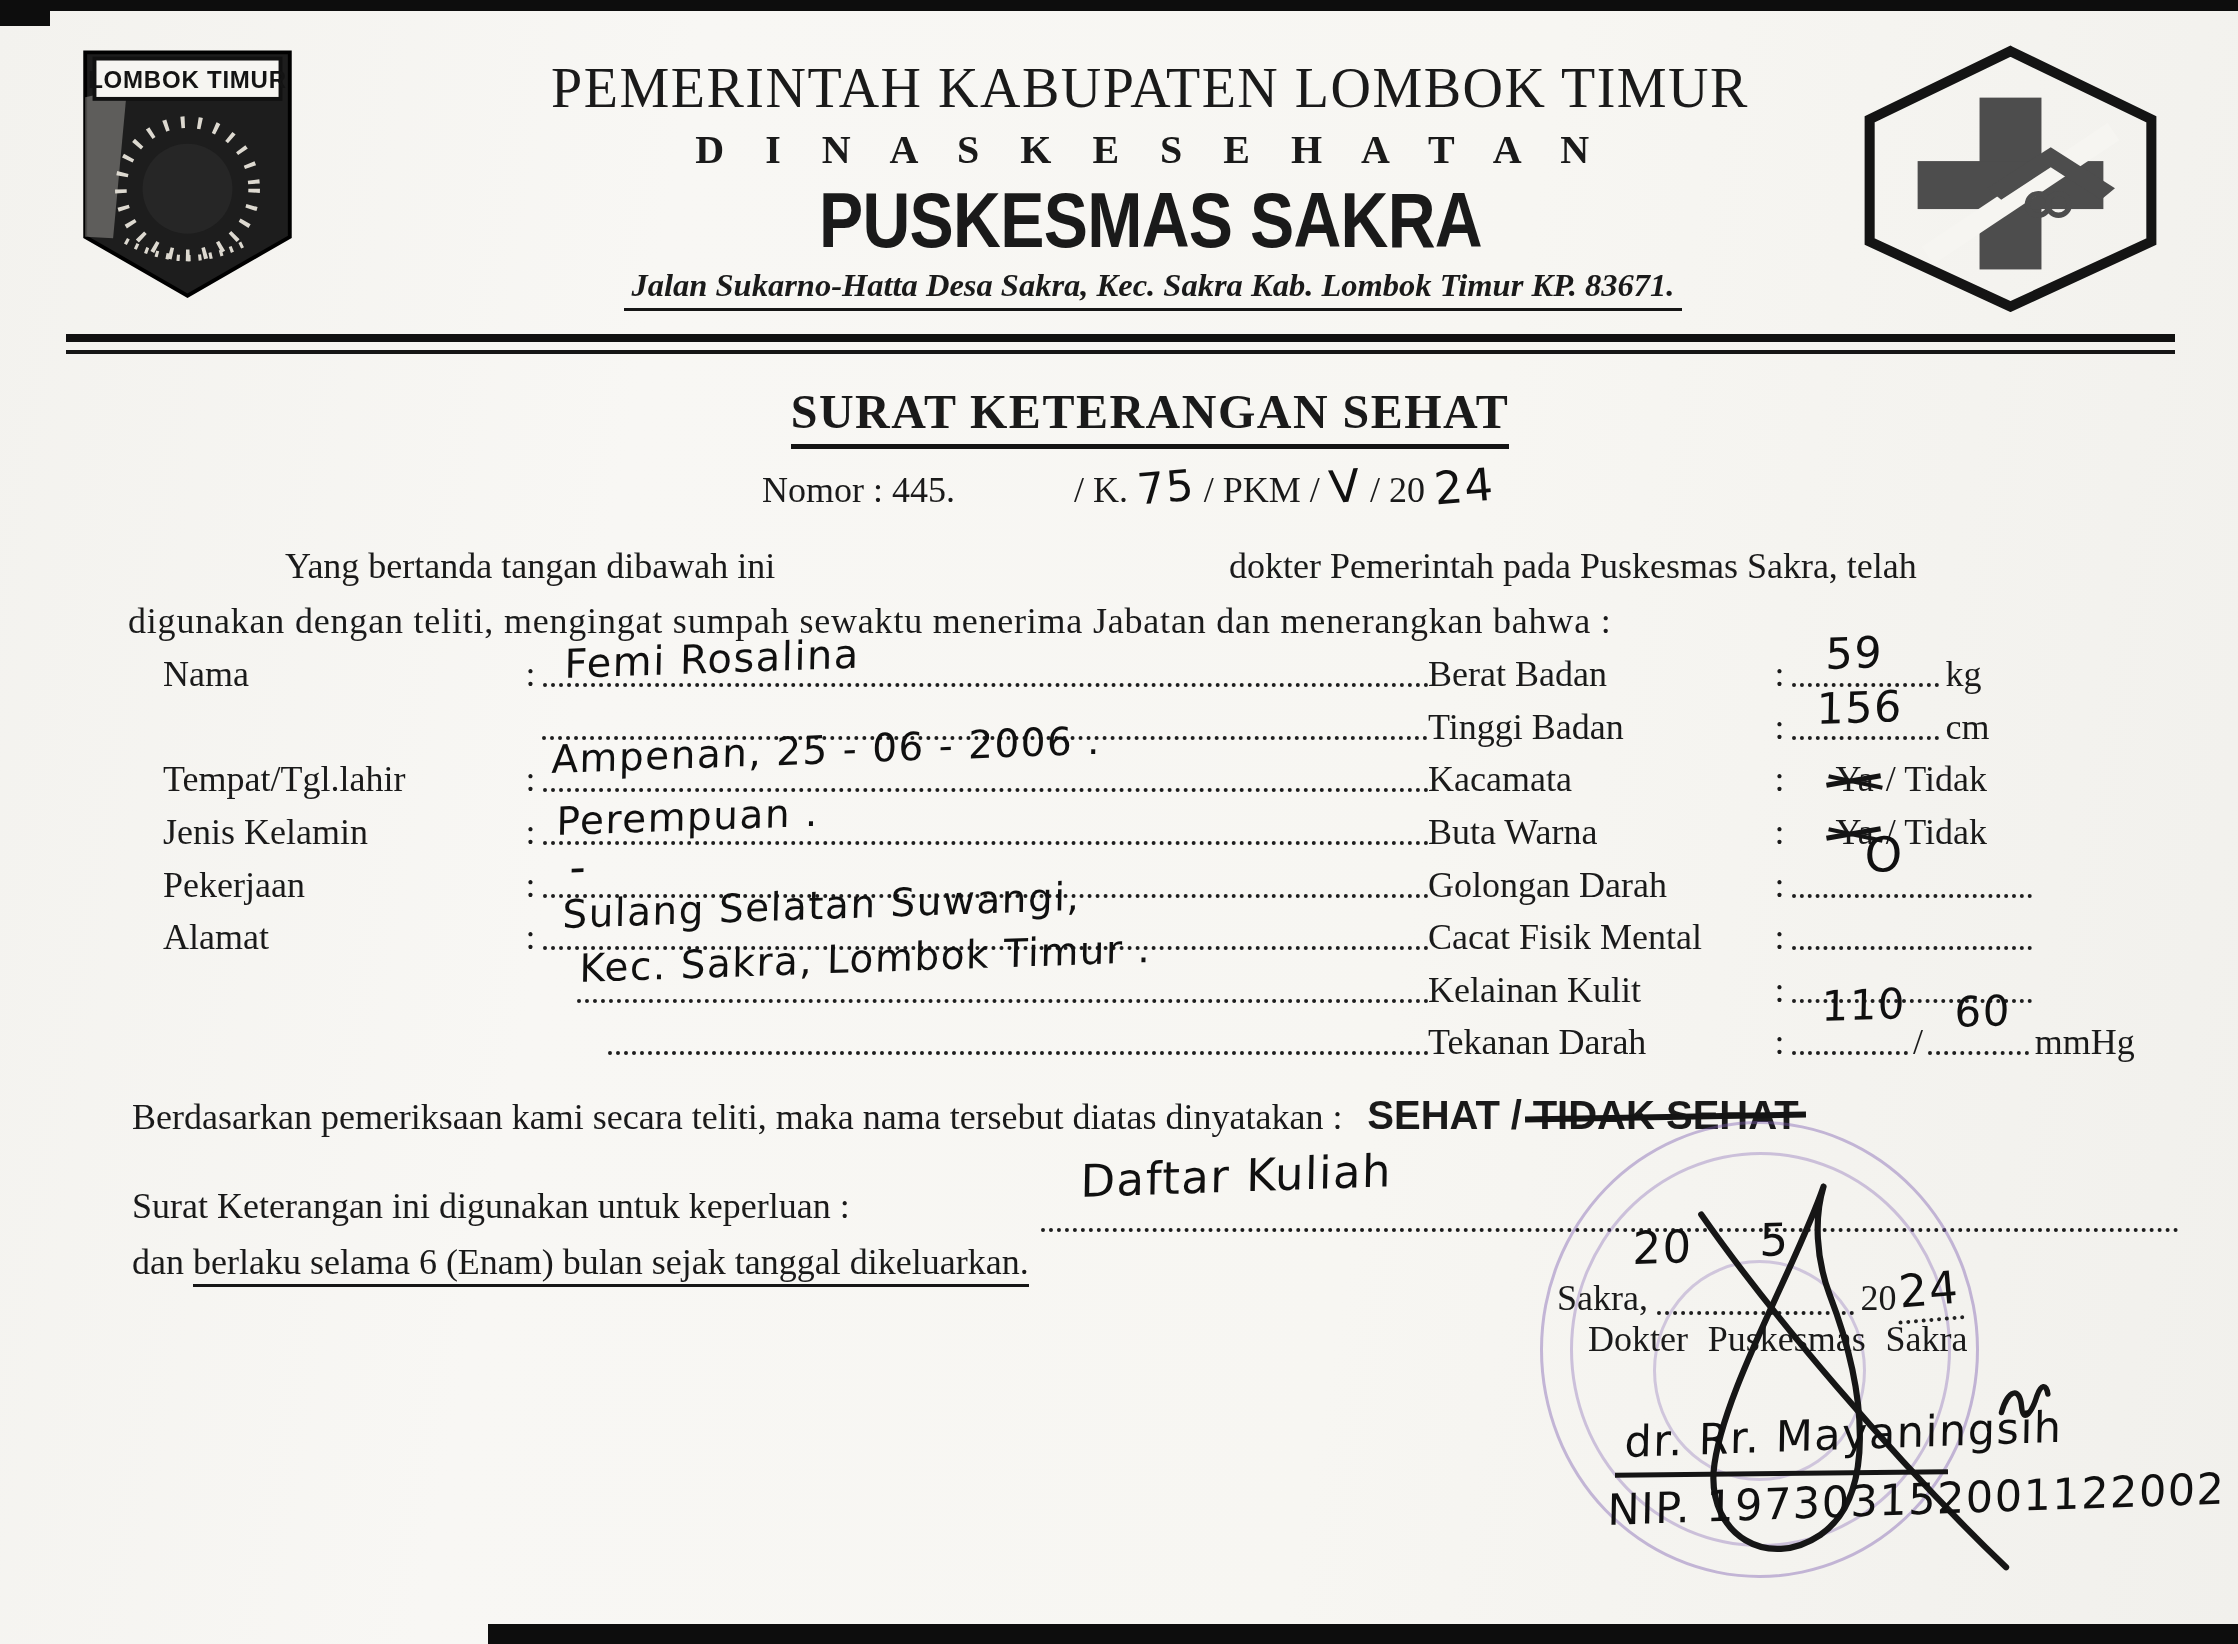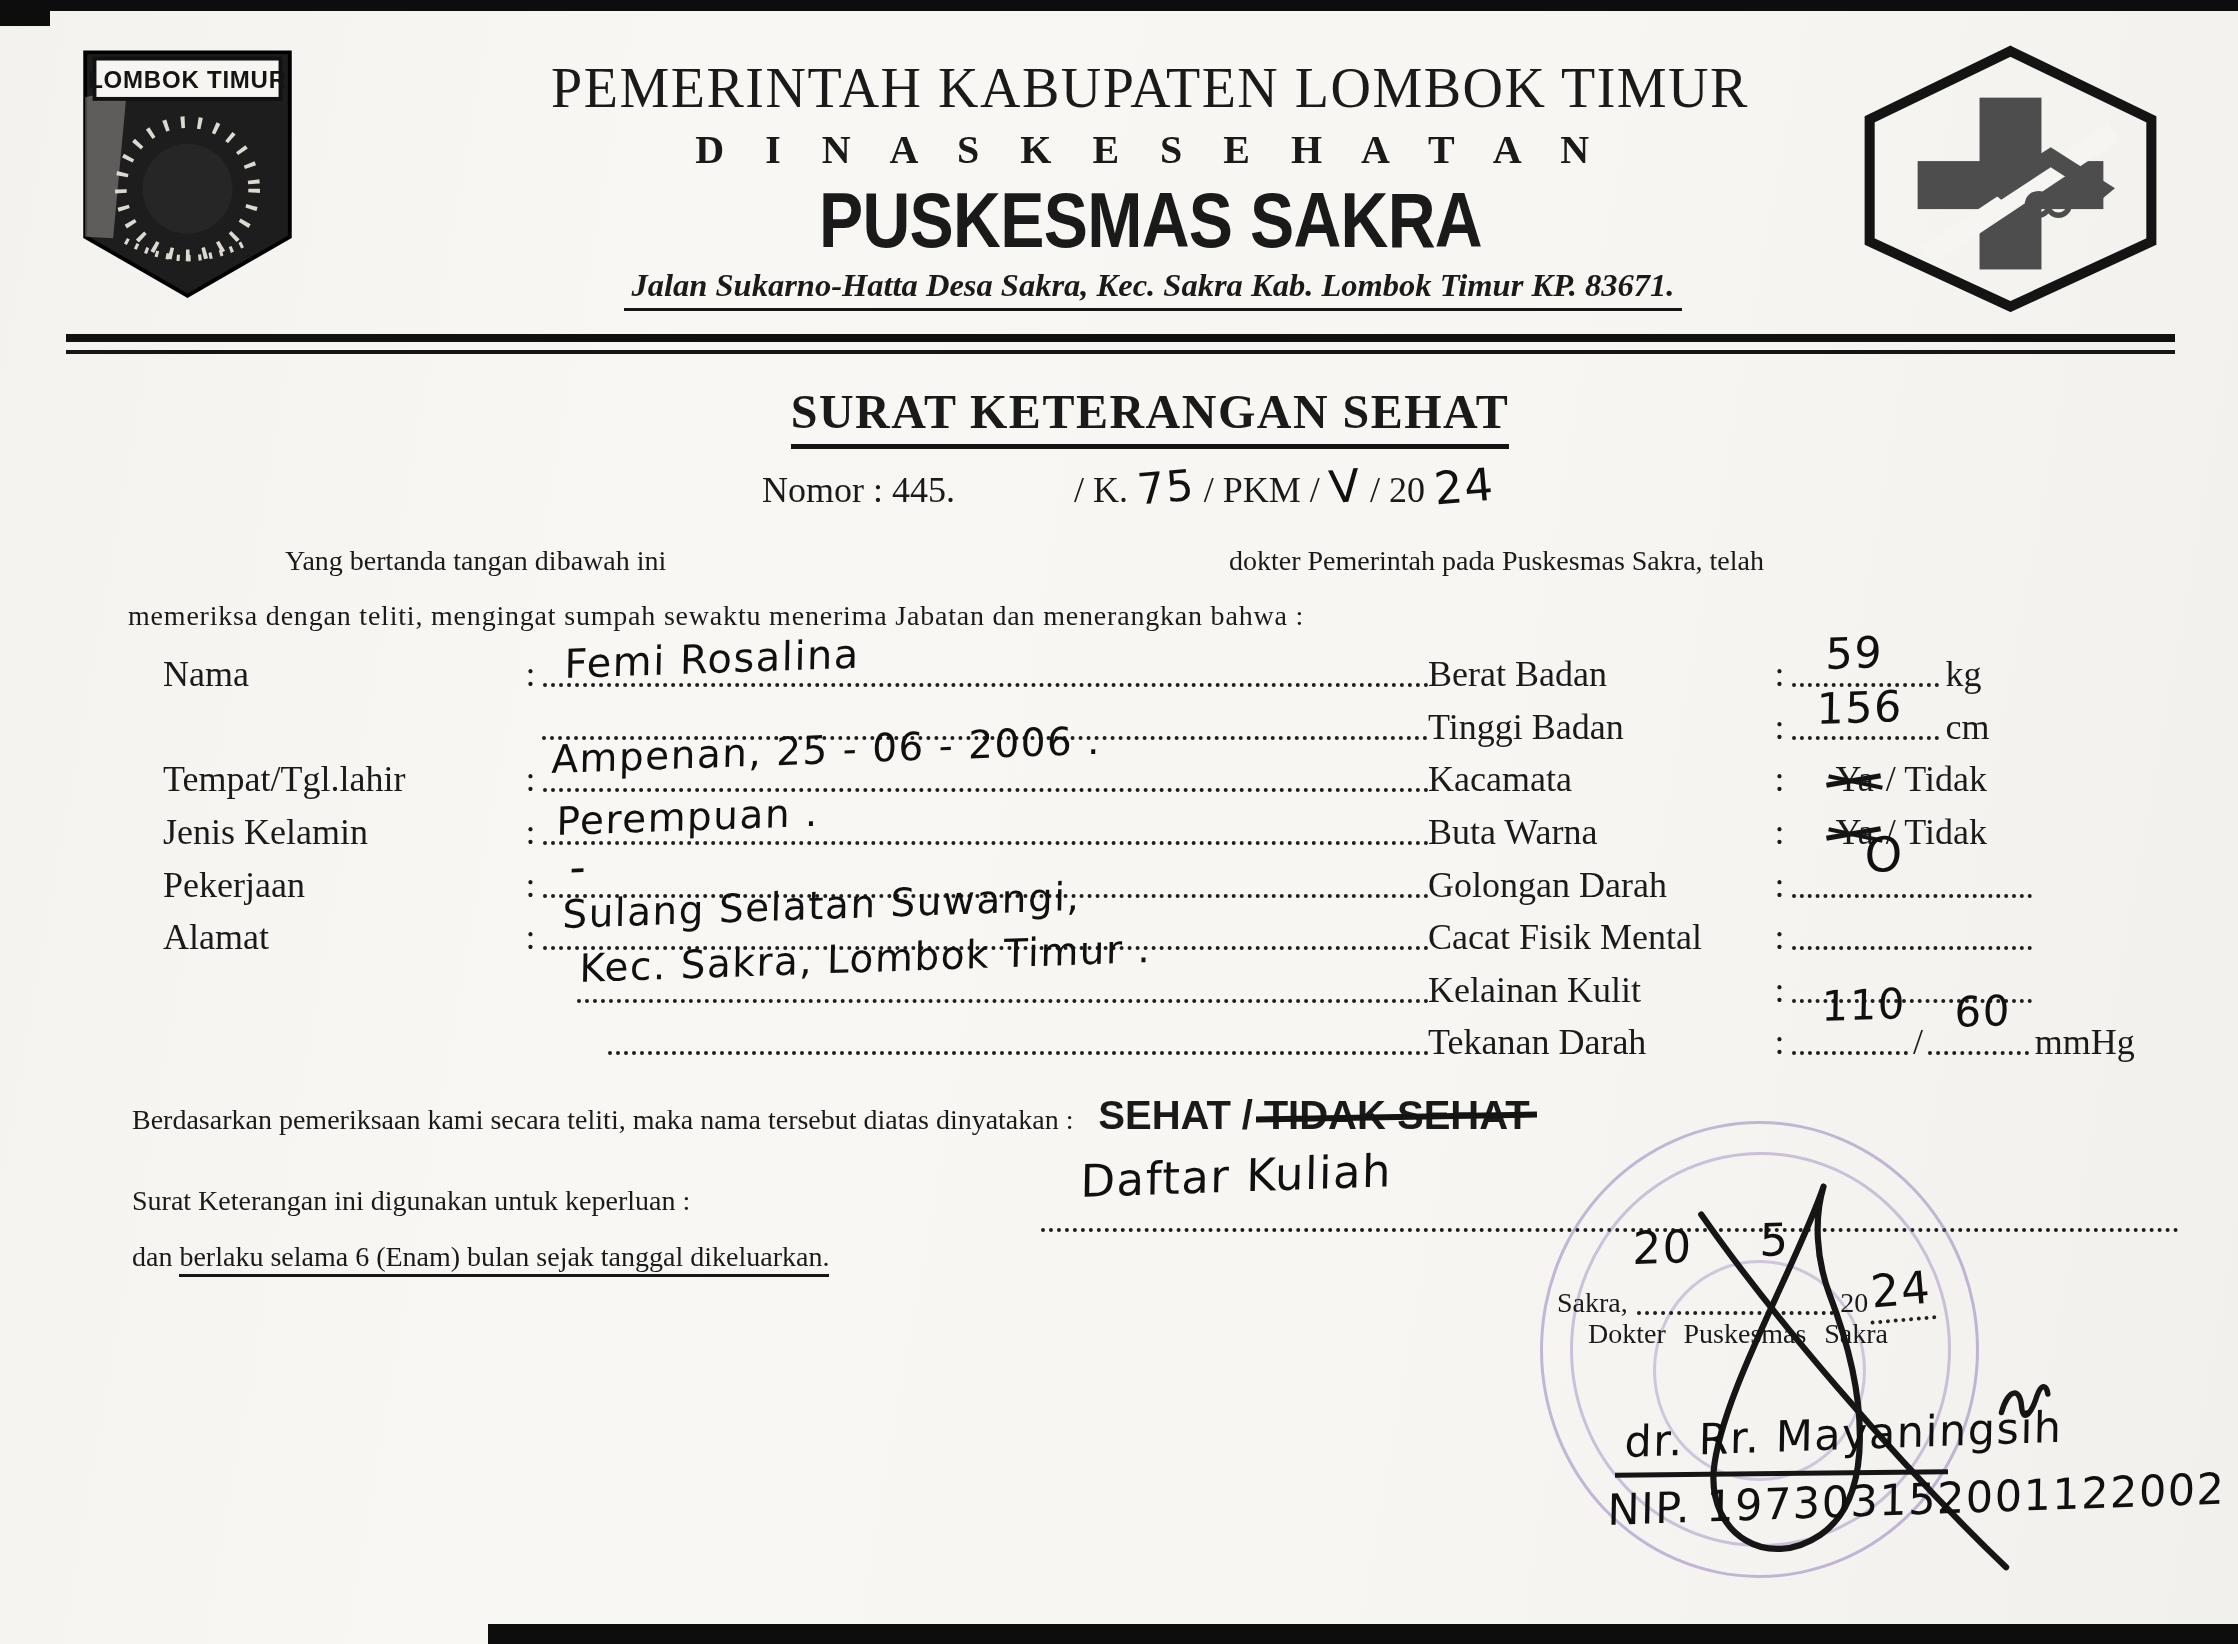--- a/index.html
+++ b/index.html
@@ -20,21 +20,21 @@
           border-bottom:3.9px solid #161616;padding:0 7.7px 4.6px 7.7px;margin-top:1.5px;margin-left:6px;}
   .rule1{position:absolute;left:66px;top:334px;width:2109px;height:7.7px;background:#111;}
   .rule2{position:absolute;left:66px;top:350px;width:2109px;height:3.9px;background:#161616;}
   
   .title{position:absolute;left:372px;top:384px;width:1556px;text-align:center;}
   .title-main{display:inline-block;font-size:48px;font-weight:bold;letter-spacing:1.5px;
           border-bottom:5.4px solid #141414;padding-bottom:4.6px;}
   .nomor{position:absolute;left:762px;top:460px;font-size:36px;white-space:nowrap;}
   .nomor span{vertical-align:baseline;}
   
-  .bodytxt{font-size:28px;line-height:1.3;}
+  .bodytxt{font-size:36px;line-height:1.3;}
   
   .hw{font-family:"DejaVu Sans",sans-serif;font-weight:500;color:#101010;
       transform:rotate(-2deg) skewX(-3deg);transform-origin:left bottom;
       position:absolute;white-space:nowrap;letter-spacing:1.5px;}
   .hw-inline{font-family:"DejaVu Sans",sans-serif;font-weight:500;color:#101010;
       display:inline-block;transform:rotate(-5deg);letter-spacing:1.5px;}
   
   .frow{position:absolute;display:flex;align-items:flex-end;height:51px;}
   .flabel{font-size:36px;line-height:1;}
   .fcolon{font-size:36px;line-height:1;margin:0 7.7px 0 4.6px;}
@@ -110,21 +110,21 @@
     <span>/ K.</span>
     <span class="hw-inline" style="font-size:43px;">75</span>
     <span>/ PKM /</span>
     <span class="hw-inline" style="font-size:45px;">V</span>
     <span>/ 20</span>
     <span class="hw-inline" style="font-size:45px;">24</span>
   </div>
 
   <div class="abs bodytxt nowrap" style="left:285px;top:543px;">Yang bertanda tangan dibawah ini</div>
   <div class="abs bodytxt nowrap" style="left:1229px;top:543px;">dokter Pemerintah pada Puskesmas Sakra, telah</div>
-  <div class="abs bodytxt nowrap" style="left:128px;top:598px;letter-spacing:0.8px;">memeriksa dengan teliti, mengingat sumpah sewaktu menerima Jabatan dan  menerangkan bahwa :</div>
+  <div class="abs bodytxt nowrap" style="left:128px;top:598px;letter-spacing:0.8px;">digunakan dengan teliti, mengingat sumpah sewaktu menerima Jabatan dan  menerangkan bahwa :</div>
 
   <div class="frow" style="left:163px;top:641px;width:1266px;">
     <span class="flabel" style="width:358px;">Nama</span>
     <span class="fcolon">:</span>
     <span class="dots grow"></span>
   </div>
   <div class="frow" style="left:542px;top:694px;width:886px;">
     <span class="dots grow"></span>
   </div>
   <div class="frow" style="left:163px;top:746px;width:1266px;">

